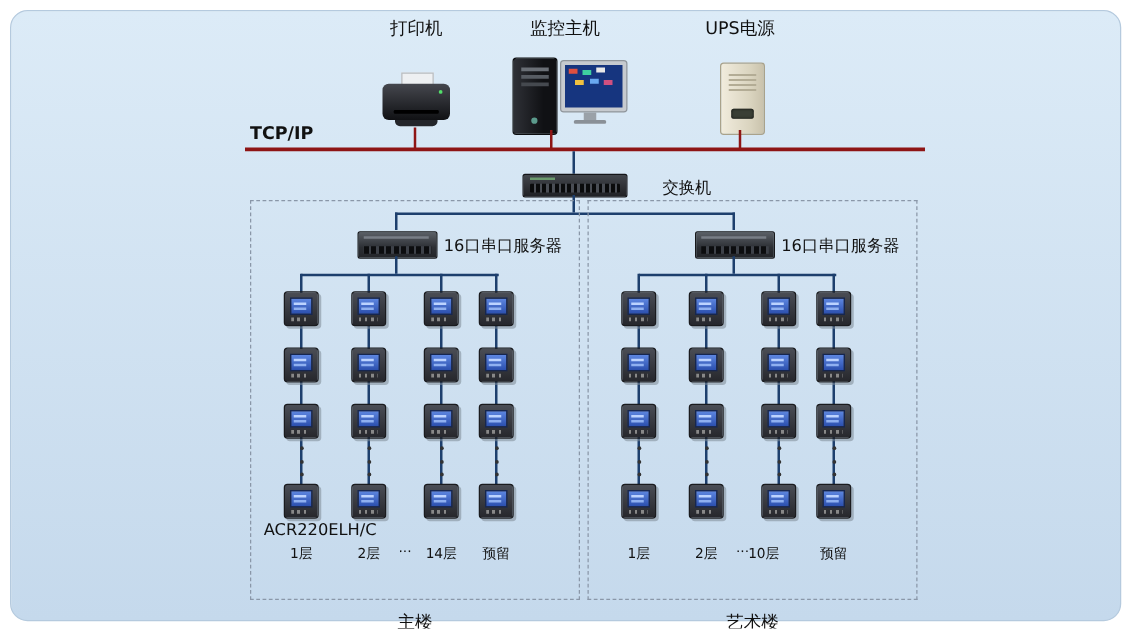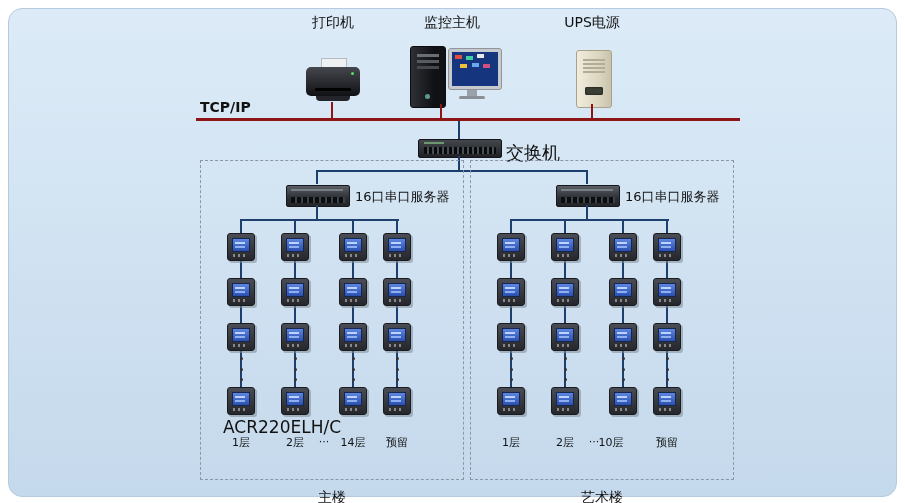--- a/index.html
+++ b/index.html
@@ -2,21 +2,21 @@
 <html><head>
 <meta charset="utf-8">
 <style>
   html,body{margin:0;padding:0;background:#fff;}
   #stage{position:relative;width:905px;height:503px;background:#fff;overflow:hidden;
          font-family:"DejaVu Sans","Liberation Sans",sans-serif;color:#111;}
   .panel{position:absolute;left:8px;top:8px;width:887px;height:487px;border-radius:14px;
          background:linear-gradient(#dcebf7,#c5d9ec);border:1px solid #b5cade;}
 
   .lbl{position:absolute;font-size:14px;text-align:center;white-space:nowrap;}
-  .g-lbl{position:absolute;font-size:18px;white-space:nowrap;}
+  .g-lbl{position:absolute;font-size:13px;white-space:nowrap;margin-left:24px;}
 
   
   .ln{position:absolute;}
   .v{width:2px;} .h{height:2px;}
   .red{background:#8e1515;} .navy{background:#1d3f6d;}
   .bus{position:absolute;height:3px;background:#8e1515;}
 
   
   .printer{position:absolute;width:54px;height:44px;}
   .printer i{position:absolute;display:block;}
@@ -80,21 +80,21 @@
   .meter .scr{position:absolute;left:4px;top:4px;width:16px;height:12px;display:block;
        background:linear-gradient(#5d86e0,#2b4fae);border:1px solid #16264f;}
   .meter .scr:after{content:"";position:absolute;left:2px;top:3px;width:10px;height:2px;background:#bcd3ff;
        box-shadow:0 4px 0 #8fb0f0;}
   .meter .btns{position:absolute;left:5px;bottom:3px;width:15px;height:3px;display:block;
        background:repeating-linear-gradient(90deg,#888 0 2px,transparent 2px 5px);}
   .vdots{width:4px;height:24px;display:flex;flex-direction:column;justify-content:space-between;align-items:center;}
   .vdots i{width:3px;height:3px;background:#333;border-radius:50%;}
 
   .floor{position:absolute;width:44px;text-align:center;font-size:11px;top:274px;white-space:nowrap;}
-  .acr{position:absolute;left:22px;top:256px;font-size:17px;white-space:nowrap;}
+  .acr{position:absolute;left:10px;top:256px;font-size:13px;white-space:nowrap;}
   .srv-lbl{position:absolute;left:154px;top:27px;font-size:13px;white-space:nowrap;}
   .tcpip{position:absolute;left:200px;top:99px;font-size:14px;font-weight:600;}
 </style>
 </head>
 <body>
 
 <div id="stage">
   <div class="panel"></div>
 
   <div class="lbl" style="left:300px;top:14px;width:66px">打印机</div>

